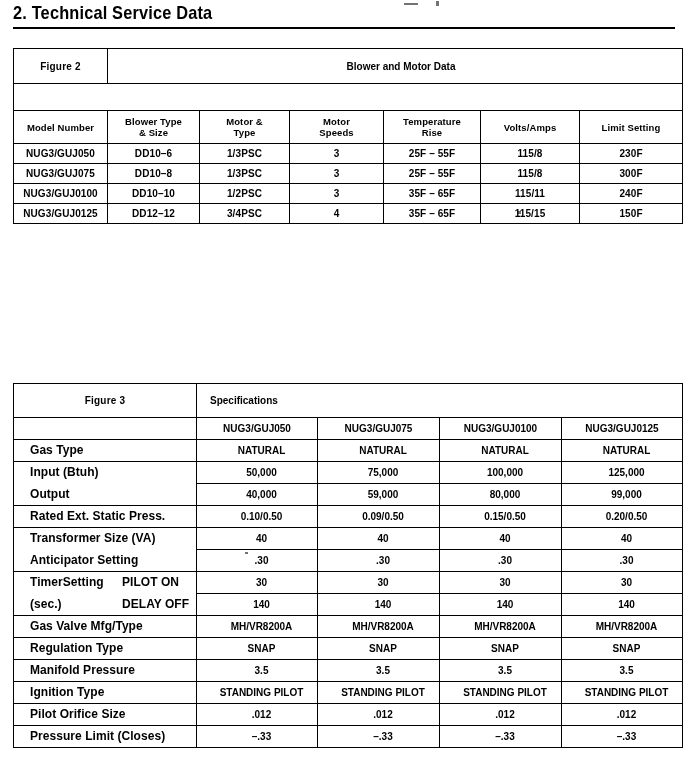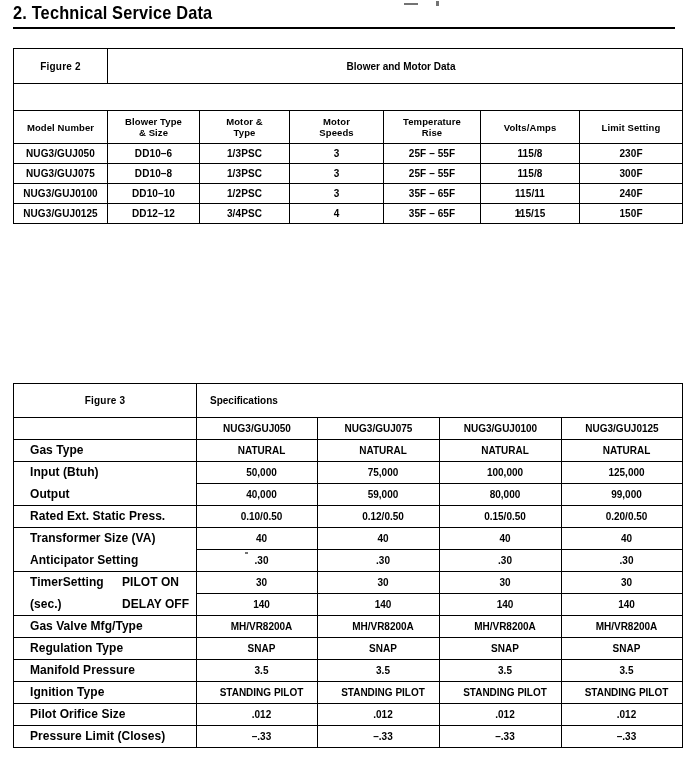--- a/index.html
+++ b/index.html
@@ -279,21 +279,21 @@
       <tr>
         <td class="rowlabel noline-top"><span class="lbl-main">Output</span></td>
         <td class="valcell">40,000</td>
         <td class="valcell">59,000</td>
         <td class="valcell">80,000</td>
         <td class="valcell">99,000</td>
       </tr>
       <tr>
         <td class="rowlabel"><span class="lbl-main">Rated Ext. Static Press.</span></td>
         <td class="valcell">0.10/0.50</td>
-        <td class="valcell">0.12/0.50</td>
+        <td class="valcell">0.09/0.50</td>
         <td class="valcell">0.15/0.50</td>
         <td class="valcell">0.20/0.50</td>
       </tr>
       <tr>
         <td class="rowlabel noline-bottom"><span class="lbl-main">Transformer Size (VA)</span></td>
         <td class="valcell">40</td>
         <td class="valcell">40</td>
         <td class="valcell">40</td>
         <td class="valcell">40</td>
       </tr>

